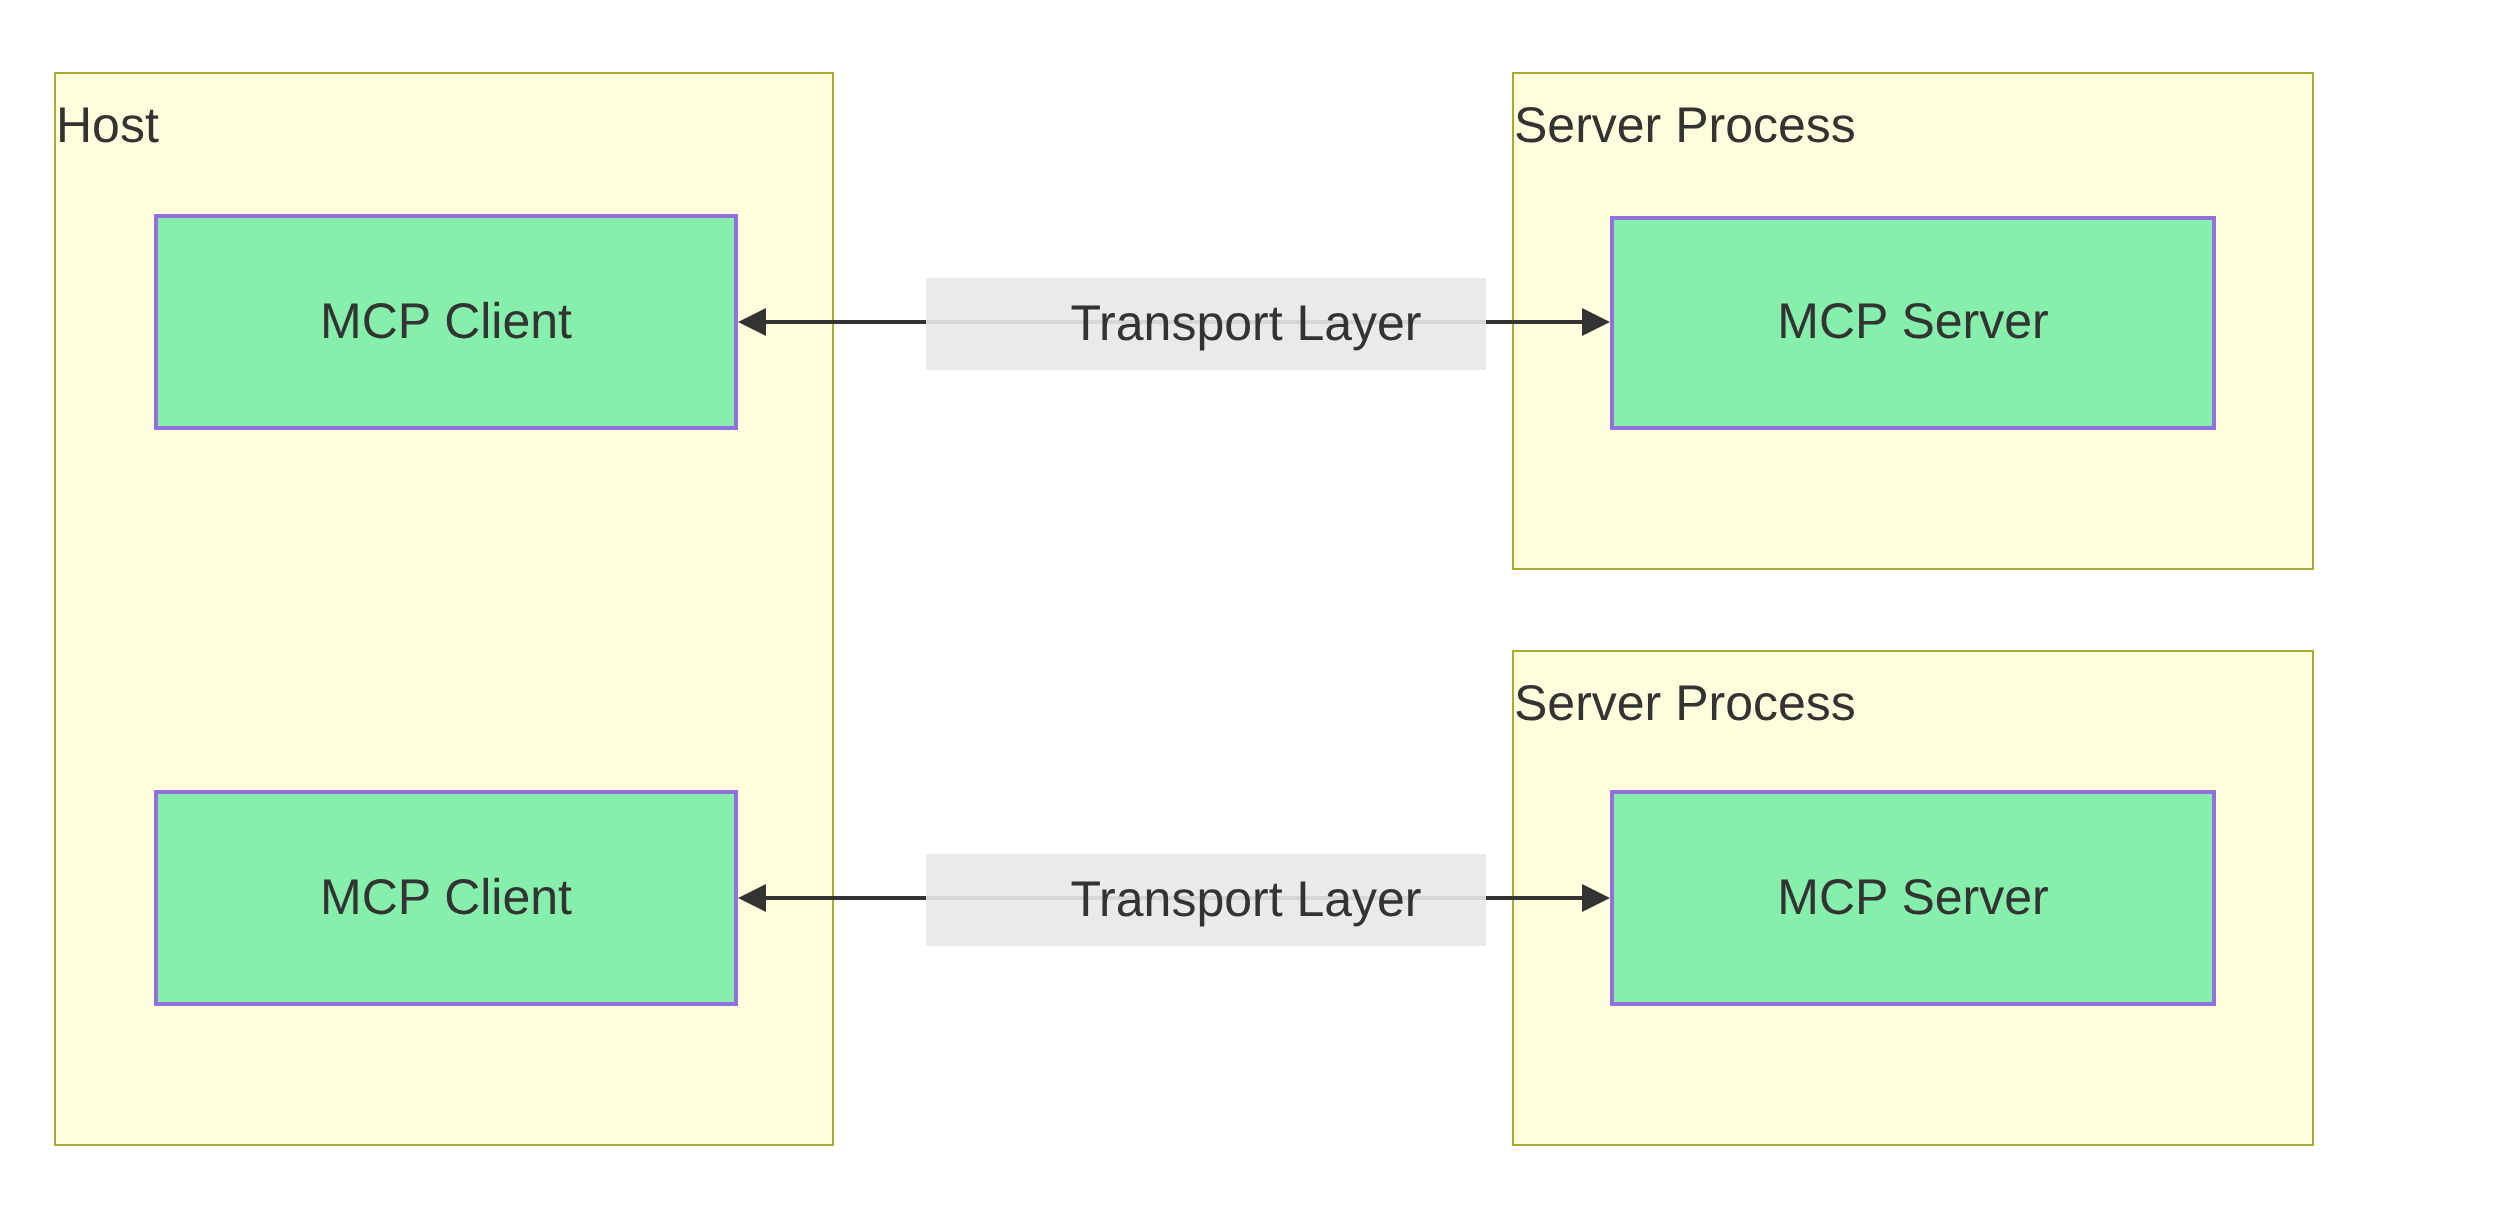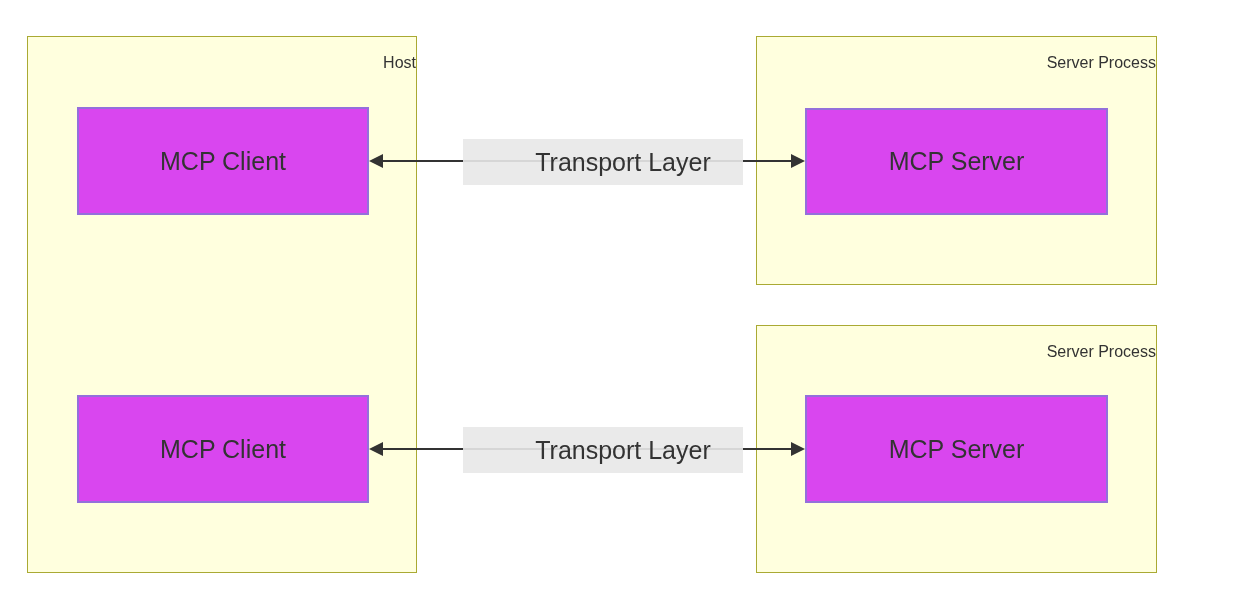--- a/index.html
+++ b/index.html
@@ -23,35 +23,35 @@
     position: absolute;
     background: #ffffde;
     border: 1.5px solid #aaaa33;
     box-sizing: border-box;
   }
   .cluster-title {
     position: absolute;
     top: 9px;
     left: 0;
     right: 0;
-    text-align: right;
-    font-size: 16px;
+    text-align: left;
+    font-size: 25px;
     line-height: 34px;
     font-weight: 400;
     color: #333333;
     white-space: nowrap;
   }
   #cluster-host            { left: 27px;  top: 36px;  width: 390px; height: 537px; }
   #cluster-server-process-1{ left: 756px; top: 36px;  width: 401px; height: 249px; }
   #cluster-server-process-2{ left: 756px; top: 325px; width: 401px; height: 248px; }
 
   
   .node {
     position: absolute;
-    background: #d946ef;
+    background: #86efac;
     border: 2px solid #9370db;
     box-sizing: border-box;
     display: flex;
     align-items: center;
     justify-content: center;
     font-size: 25px;
     color: #333333;
     white-space: nowrap;
     z-index: 3;
   }

